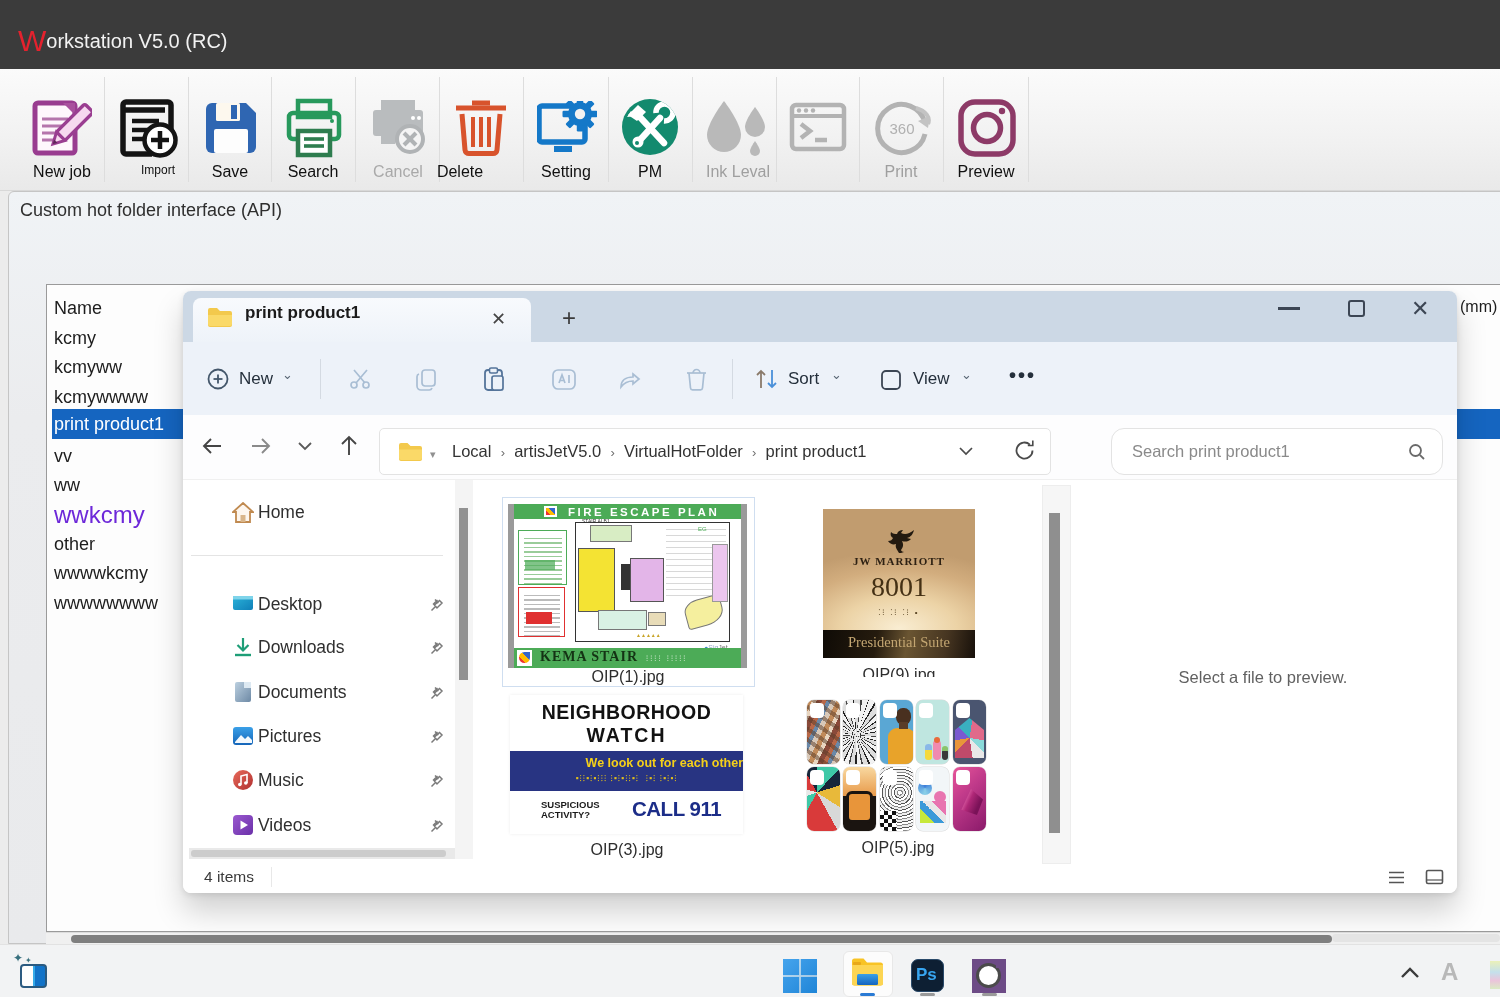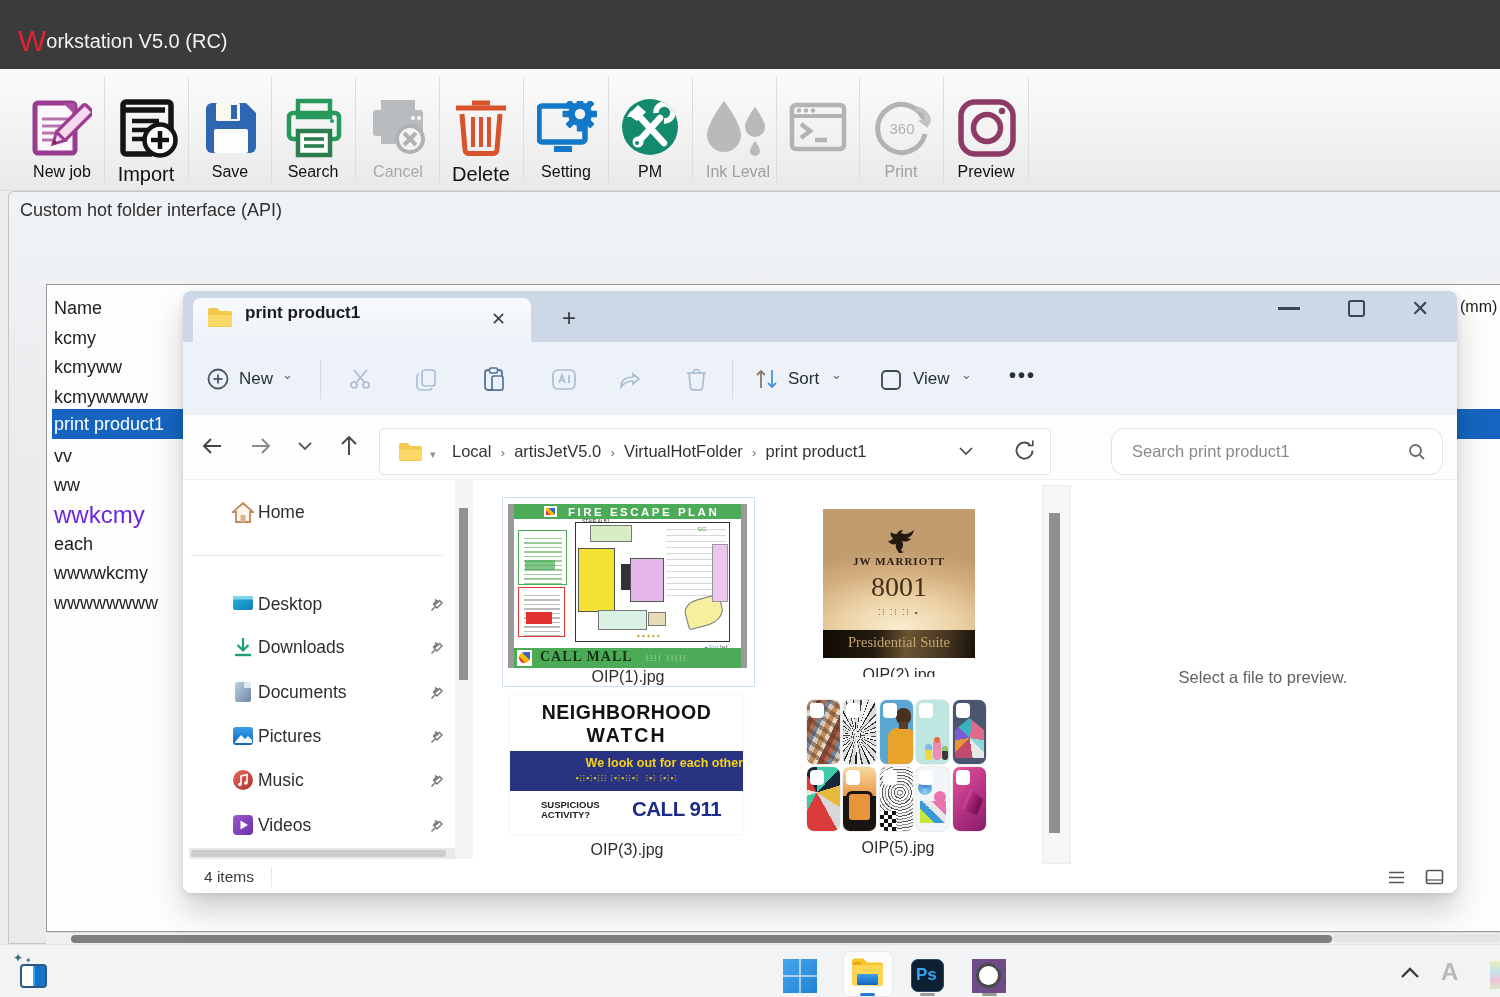--- a/index.html
+++ b/index.html
@@ -62,21 +62,21 @@
 <g stroke="#141414" stroke-width="4.5">
           <line x1="17" y1="24" x2="44" y2="24"></line>
           <line x1="17" y1="33" x2="40" y2="33"></line>
           <line x1="17" y1="42" x2="36" y2="42"></line>
         </g>
 <circle cx="45" cy="43" r="15.5" fill="#fff" stroke="#141414" stroke-width="4.5"></circle>
 <line x1="45" y1="34" x2="45" y2="52" stroke="#141414" stroke-width="4.5"></line>
 <line x1="36" y1="43" x2="54" y2="43" stroke="#141414" stroke-width="4.5"></line>
 </svg>
     </div>
-<div class="abs" style="left:106px;top:94px;width:80px;text-align:center;font-size:20px;color:#111;">Import</div>
+<div class="abs" style="left:106px;top:94px;width:80px;text-align:center;font-size:12px;color:#111;padding-left:12px;">Import</div>
 
 <div class="abs" style="left:202px;top:30px;">
       <svg width="58" height="58" viewBox="0 0 58 58">
 <path d="M4 10 a6 6 0 0 1 6 -6 h34 l10 10 v34 a6 6 0 0 1 -6 6 h-38 a6 6 0 0 1 -6 -6 z" fill="#2f66b2"></path>
 <rect x="14" y="4" width="24" height="18" rx="1.5" fill="#fdf8ee"></rect>
 <rect x="29" y="6" width="6" height="14" fill="#2f66b2"></rect>
 <rect x="12" y="30" width="34" height="24" rx="2" fill="#fdfdfd"></rect>
 </svg>
     </div>
 <div class="abs" style="left:190px;top:94px;width:80px;text-align:center;font-size:16px;color:#111;">Save</div>
@@ -116,21 +116,21 @@
 <path d="M20 6 h18" stroke="#d8532c" stroke-width="5"></path>
 <line x1="4" y1="11" x2="54" y2="11" stroke="#d8532c" stroke-width="5"></line>
 <path d="M10 17 l3 36 a4 4 0 0 0 4 3.6 h24 a4 4 0 0 0 4 -3.6 l3 -36" fill="none" stroke="#d8532c" stroke-width="5"></path>
 <g stroke="#d8532c" stroke-width="4">
           <line x1="21" y1="20" x2="21" y2="50"></line>
           <line x1="29" y1="20" x2="29" y2="50"></line>
           <line x1="37" y1="20" x2="37" y2="50"></line>
         </g>
 </svg>
     </div>
-<div class="abs" style="left:441px;top:94px;width:80px;text-align:center;font-size:20px;color:#111;">Delete</div>
+<div class="abs" style="left:420px;top:94px;width:80px;text-align:center;font-size:16px;color:#111;">Delete</div>
 
 <div class="abs" style="left:537px;top:32px;">
       <svg width="60" height="56" viewBox="0 0 60 56">
 <path d="M48 22 v16 a3 3 0 0 1 -3 3 h-40 a3 3 0 0 1 -3 -3 v-30 a3 3 0 0 1 3 -3 h28" fill="none" stroke="#1478c8" stroke-width="5.5"></path>
 <rect x="17" y="45" width="18" height="6" fill="#1478c8"></rect>
 <g transform="translate(43,13)">
           <g fill="#1478c8">
             <rect x="-3.2" y="-17.5" width="6.4" height="7" rx="1.2"></rect>
             <rect x="-3.2" y="-17.5" width="6.4" height="7" rx="1.2" transform="rotate(45)"></rect>
             <rect x="-3.2" y="-17.5" width="6.4" height="7" rx="1.2" transform="rotate(90)"></rect>
@@ -224,21 +224,21 @@
   <div class="abs" style="left:7px;top:13px;font-size:18px;color:#1d1d1d;">Name</div>
   <div class="abs" style="left:1413px;top:13px;font-size:16px;color:#1d1d1d;">(mm)</div>
   <div class="abs" style="left:7px;top:43px;font-size:18px;color:#1d1d1d;">kcmy</div>
   <div class="abs" style="left:7px;top:72px;font-size:18px;color:#1d1d1d;">kcmyww</div>
   <div class="abs" style="left:7px;top:102px;font-size:18px;color:#1d1d1d;">kcmywwww</div>
   <div class="abs" style="left:5px;top:124px;width:1450px;height:30px;background:#1565c0;"></div>
   <div class="abs" style="left:7px;top:129px;font-size:18px;color:#fff;">print product1</div>
   <div class="abs" style="left:7px;top:161px;font-size:18px;color:#1d1d1d;">vv</div>
   <div class="abs" style="left:7px;top:190px;font-size:18px;color:#1d1d1d;">ww</div>
   <div class="abs" style="left:7px;top:216px;font-size:24px;color:#6d28d9;">wwkcmy</div>
-  <div class="abs" style="left:7px;top:249px;font-size:18px;color:#1d1d1d;">each</div>
+  <div class="abs" style="left:7px;top:249px;font-size:18px;color:#1d1d1d;">other</div>
   <div class="abs" style="left:7px;top:278px;font-size:18px;color:#1d1d1d;">wwwwkcmy</div>
   <div class="abs" style="left:7px;top:308px;font-size:18px;color:#1d1d1d;">wwwwwwww</div>
 </div>
 
 <div class="abs" style="left:46px;top:932px;width:1454px;height:12px;background:#f0f0f0;border-top:1px solid #dcdcdc;box-sizing:border-box;">
   <div class="abs" style="left:25px;top:2px;width:1261px;height:8px;background:#7f7f7f;border-radius:4px;"></div>
 </div>
 
 <div id="explorer" class="abs" style="left:183px;top:291px;width:1274px;height:602px;
      border-radius:8px;background:#fff;box-shadow:0 18px 30px rgba(0,0,0,0.18), 0 2px 6px rgba(0,0,0,0.10);">
@@ -534,21 +534,21 @@
     <div class="abs" style="left:158px;top:20px;width:60px;height:72px;background:repeating-linear-gradient(#fff 0 5px,#999 5px 6px);opacity:.38;"></div>
     <div class="abs" style="left:204px;top:40px;width:14px;height:56px;background:#ecc6ee;border:1px solid #999;"></div>
     <div class="abs" style="left:74px;top:14px;font-size:5px;color:#333;">STAIR ALB1</div>
     <div class="abs" style="left:190px;top:22px;font-size:6px;color:#4cab57;">EG</div>
     <div class="abs" style="left:128px;top:128px;font-size:5px;color:#c9a52a;">▲▲▲▲▲</div>
     <div class="abs" style="left:196px;top:140px;font-size:7px;color:#3a88c8;">●<span style="color:#9ac;">Sig</span><span style="color:#777;">Jet</span></div>
 
     <div class="abs" style="left:6px;top:144px;width:227px;height:20px;background:#4cab57;"></div>
     <div class="abs" style="left:9px;top:146px;width:15px;height:16px;background:#fff;"></div>
     <div class="abs" style="left:11px;top:148px;width:11px;height:11px;background:linear-gradient(45deg,#e33 30%,#fb0 30%,#fb0 60%,#36c 60%);border-radius:50% 0 50% 50%;"></div>
-    <div class="abs" style="left:32px;top:145px;font-size:14px;font-weight:bold;color:#143314;font-family:'Liberation Serif',serif;letter-spacing:1px;">CALL MALL</div>
+    <div class="abs" style="left:32px;top:145px;font-size:14px;font-weight:bold;color:#143314;font-family:'Liberation Serif',serif;letter-spacing:1px;">KEMA STAIR</div>
     <div class="abs" style="left:138px;top:148px;font-size:8px;color:#cfe8cf;letter-spacing:2px;">⁝⁝⁝⁝ ⁝⁝⁝⁝⁝</div>
   </div>
   <div class="abs" style="left:345px;top:188px;width:200px;text-align:center;font-size:16px;color:#2d2d2d;">OIP(1).jpg</div>
 
   <div class="abs" style="left:327px;top:215px;width:233px;height:139px;background:#fff;box-shadow:0 0 3px rgba(0,0,0,0.08);">
     <div class="abs" style="left:0;top:6px;width:233px;text-align:center;font-size:19.5px;font-weight:bold;color:#121212;letter-spacing:0.5px;">NEIGHBORHOOD</div>
     <div class="abs" style="left:0;top:29px;width:233px;text-align:center;font-size:19.5px;font-weight:bold;color:#121212;letter-spacing:2px;">WATCH</div>
     <div class="abs" style="left:0;top:56px;width:233px;height:40px;background:#283482;">
       <div class="abs" style="left:0;top:5px;width:233px;text-align:right;font-size:12.5px;font-weight:bold;color:#f5d019;">We look out for each other</div>
       <div class="abs" style="left:0;top:21px;width:233px;text-align:center;font-size:8.5px;color:#e3c01a;letter-spacing:1px;">▪⁝⁝▪⁝▪⁝⁝⁝ ⁝▪⁝▪⁝⁝▪⁝ &nbsp;⁝▪⁝ ⁝▪⁝▪⁝</div>
@@ -564,21 +564,21 @@
               <path d="M14 27 c-2 -4 -4 -5 -3 -9 c-3 1 -6 0 -8 -3 c3 0 4 -1 5 -3 c-2 -1 -3 -3 -2 -6 c2 2 4 2 6 2 c1 -3 3 -4 6 -4 l-2 3 c4 2 8 1 13 -3 c-1 4 -3 7 -7 8 l4 1 c-3 3 -6 3 -9 2 c2 4 1 6 -1 9 c0 1 2 2 3 2 l-3 1 z" fill="#231a10"></path>
             </svg>
           </div>
     <div class="abs" style="left:0;top:46px;width:152px;text-align:center;font-size:11px;color:#2e2113;font-family:'Liberation Serif',serif;font-weight:bold;letter-spacing:1px;">JW MARRIOTT</div>
     <div class="abs" style="left:0;top:62px;width:152px;text-align:center;font-size:28px;color:#443014;font-family:'Liberation Serif',serif;">8001</div>
     <div class="abs" style="left:0;top:97px;width:152px;text-align:center;font-size:8px;color:#54401f;letter-spacing:2px;">⁚⁝ ⁚⁝ ⁚⁝ •</div>
     <div class="abs" style="left:0;top:121px;width:152px;height:28px;background:linear-gradient(100deg,#0f0b06 0%,#251b0e 35%,#6a5532 55%,#463521 80%,#17100a 100%);"></div>
     <div class="abs" style="left:0;top:125px;width:152px;text-align:center;font-size:14.5px;color:#c3a672;font-family:'Liberation Serif',serif;">Presidential Suite</div>
   </div>
   <div class="abs" style="left:616px;top:186px;width:200px;height:11px;overflow:hidden;">
-          <div style="text-align:center;font-size:16px;color:#2d2d2d;">OIP(2).jpg</div>
+          <div style="text-align:center;font-size:16px;color:#2d2d2d;">OIP(9).jpg</div>
         </div>
 
   <div id="cases">
     <div class="abs case" style="left:624px;top:220px;background:repeating-linear-gradient(35deg,rgba(90,60,40,0.5) 0 4px,rgba(0,0,0,0) 4px 9px),repeating-linear-gradient(115deg,#c08a5a 0 5px,#e8d5c0 5px 9px,#8a4a3a 9px 14px,#b86848 14px 18px,#6a88a8 18px 22px,#d8c8b8 22px 27px);"></div>
     <div class="abs case" style="left:660px;top:220px;background:repeating-conic-gradient(from 20deg at 40% 55%,#f2f2f2 0 9deg,#222 9deg 12deg,#ddd 12deg 22deg,#444 22deg 25deg);"></div>
     <div class="abs case" style="left:697px;top:220px;background:#5aa7d4;">
       <div class="abs" style="left:8px;top:28px;width:27px;height:36px;background:#e8a32a;border-radius:9px 9px 0 0;"></div>
       <div class="abs" style="left:16px;top:8px;width:15px;height:17px;background:#49301f;border-radius:46%;"></div>
       <div class="abs" style="left:19px;top:22px;width:9px;height:7px;background:#5a3d28;"></div>
     </div>

